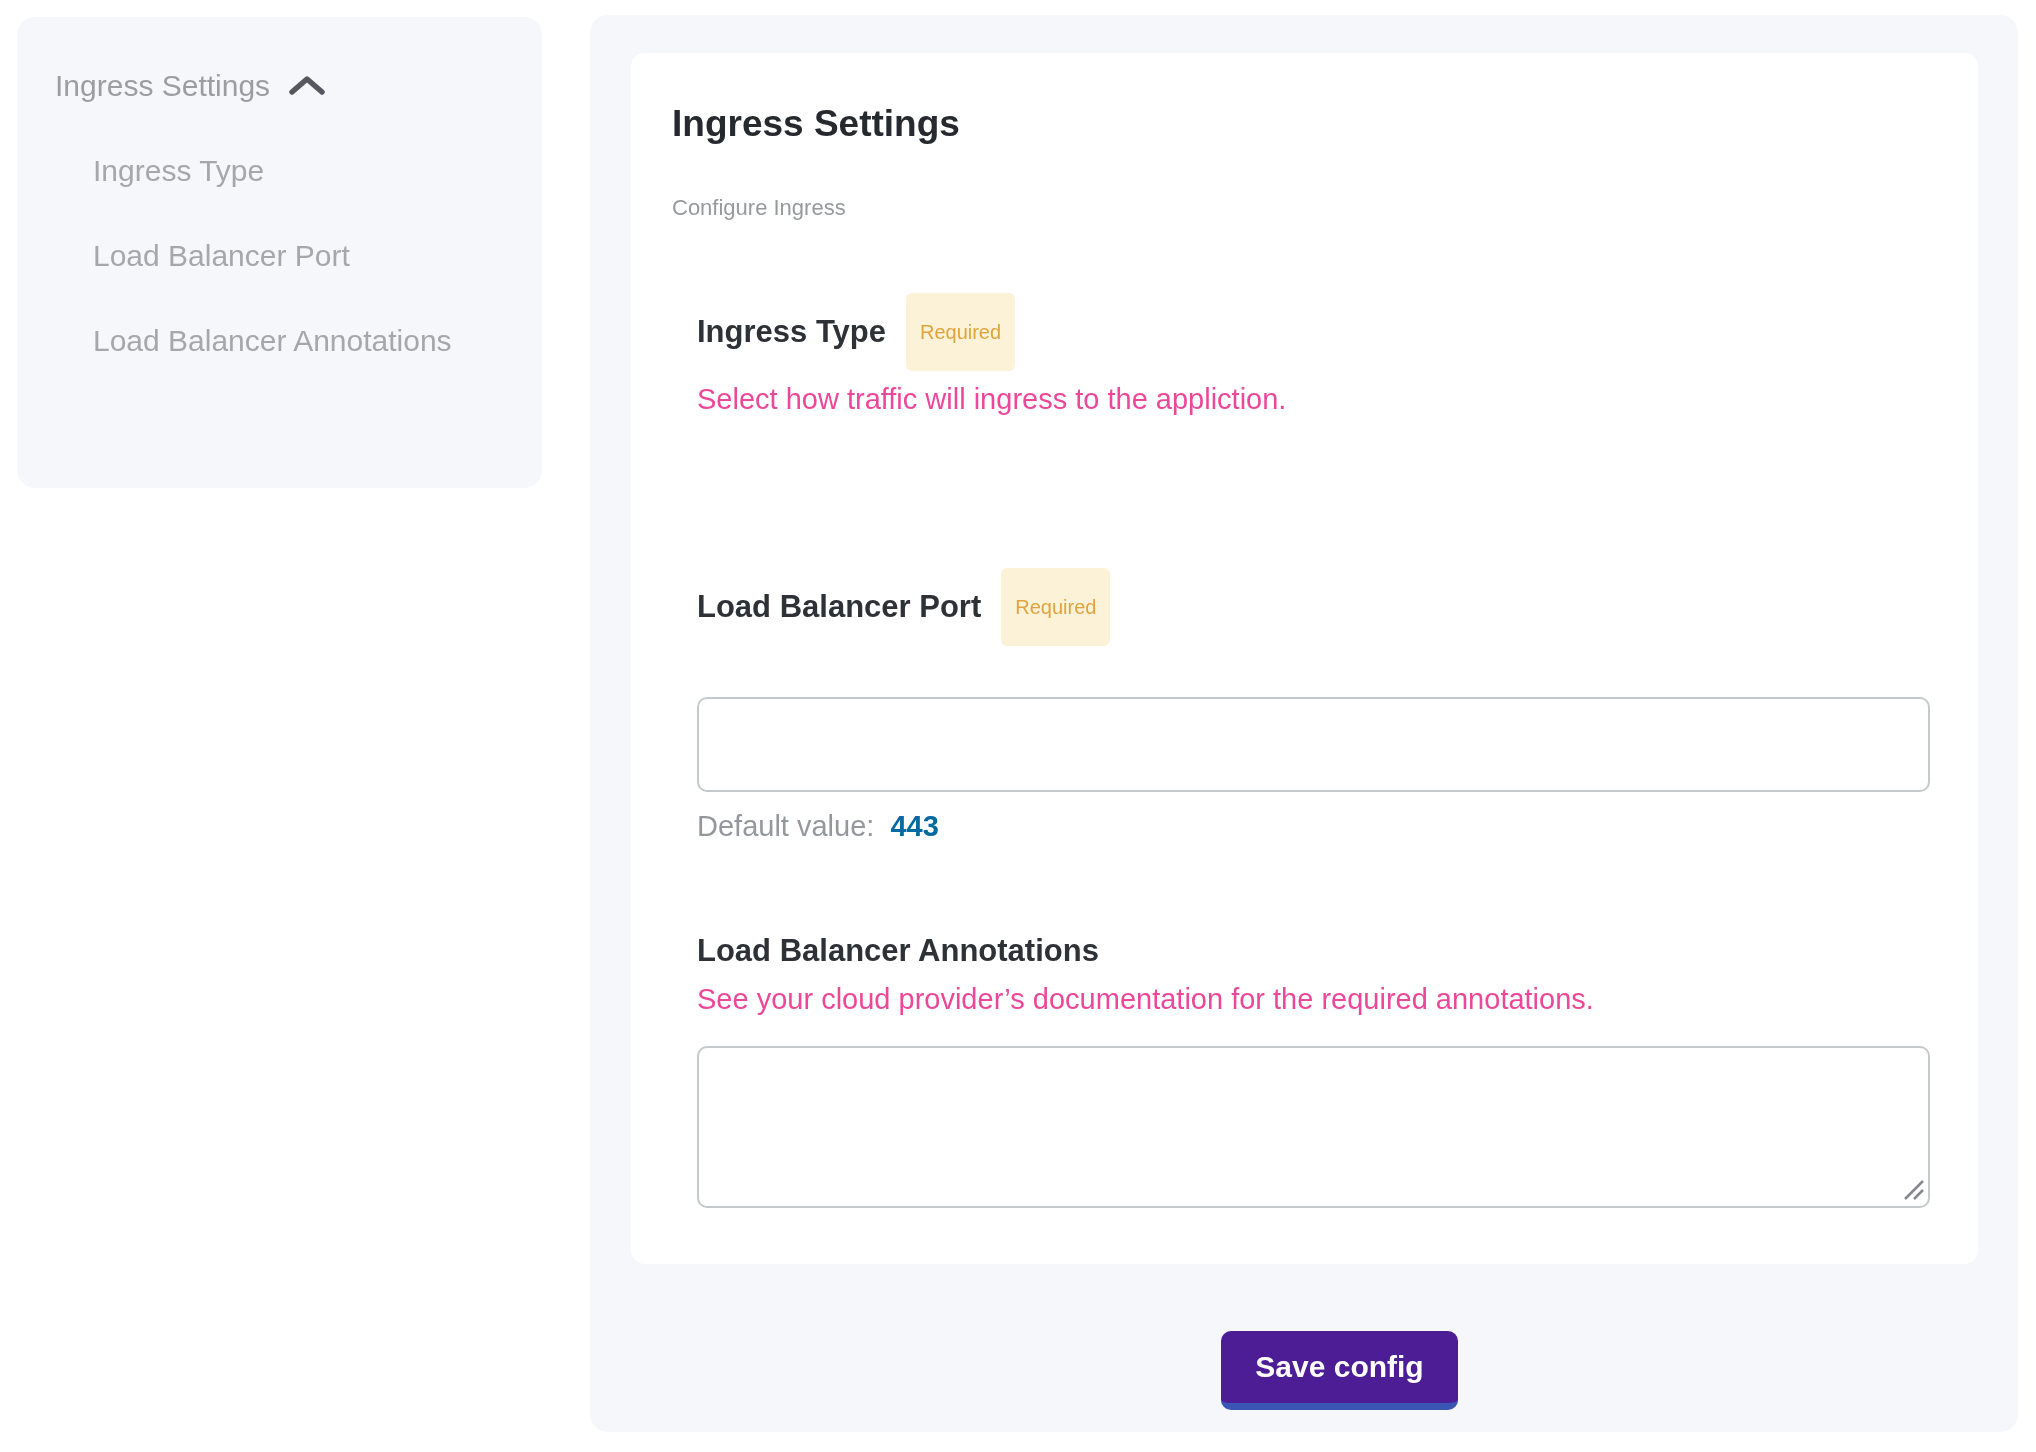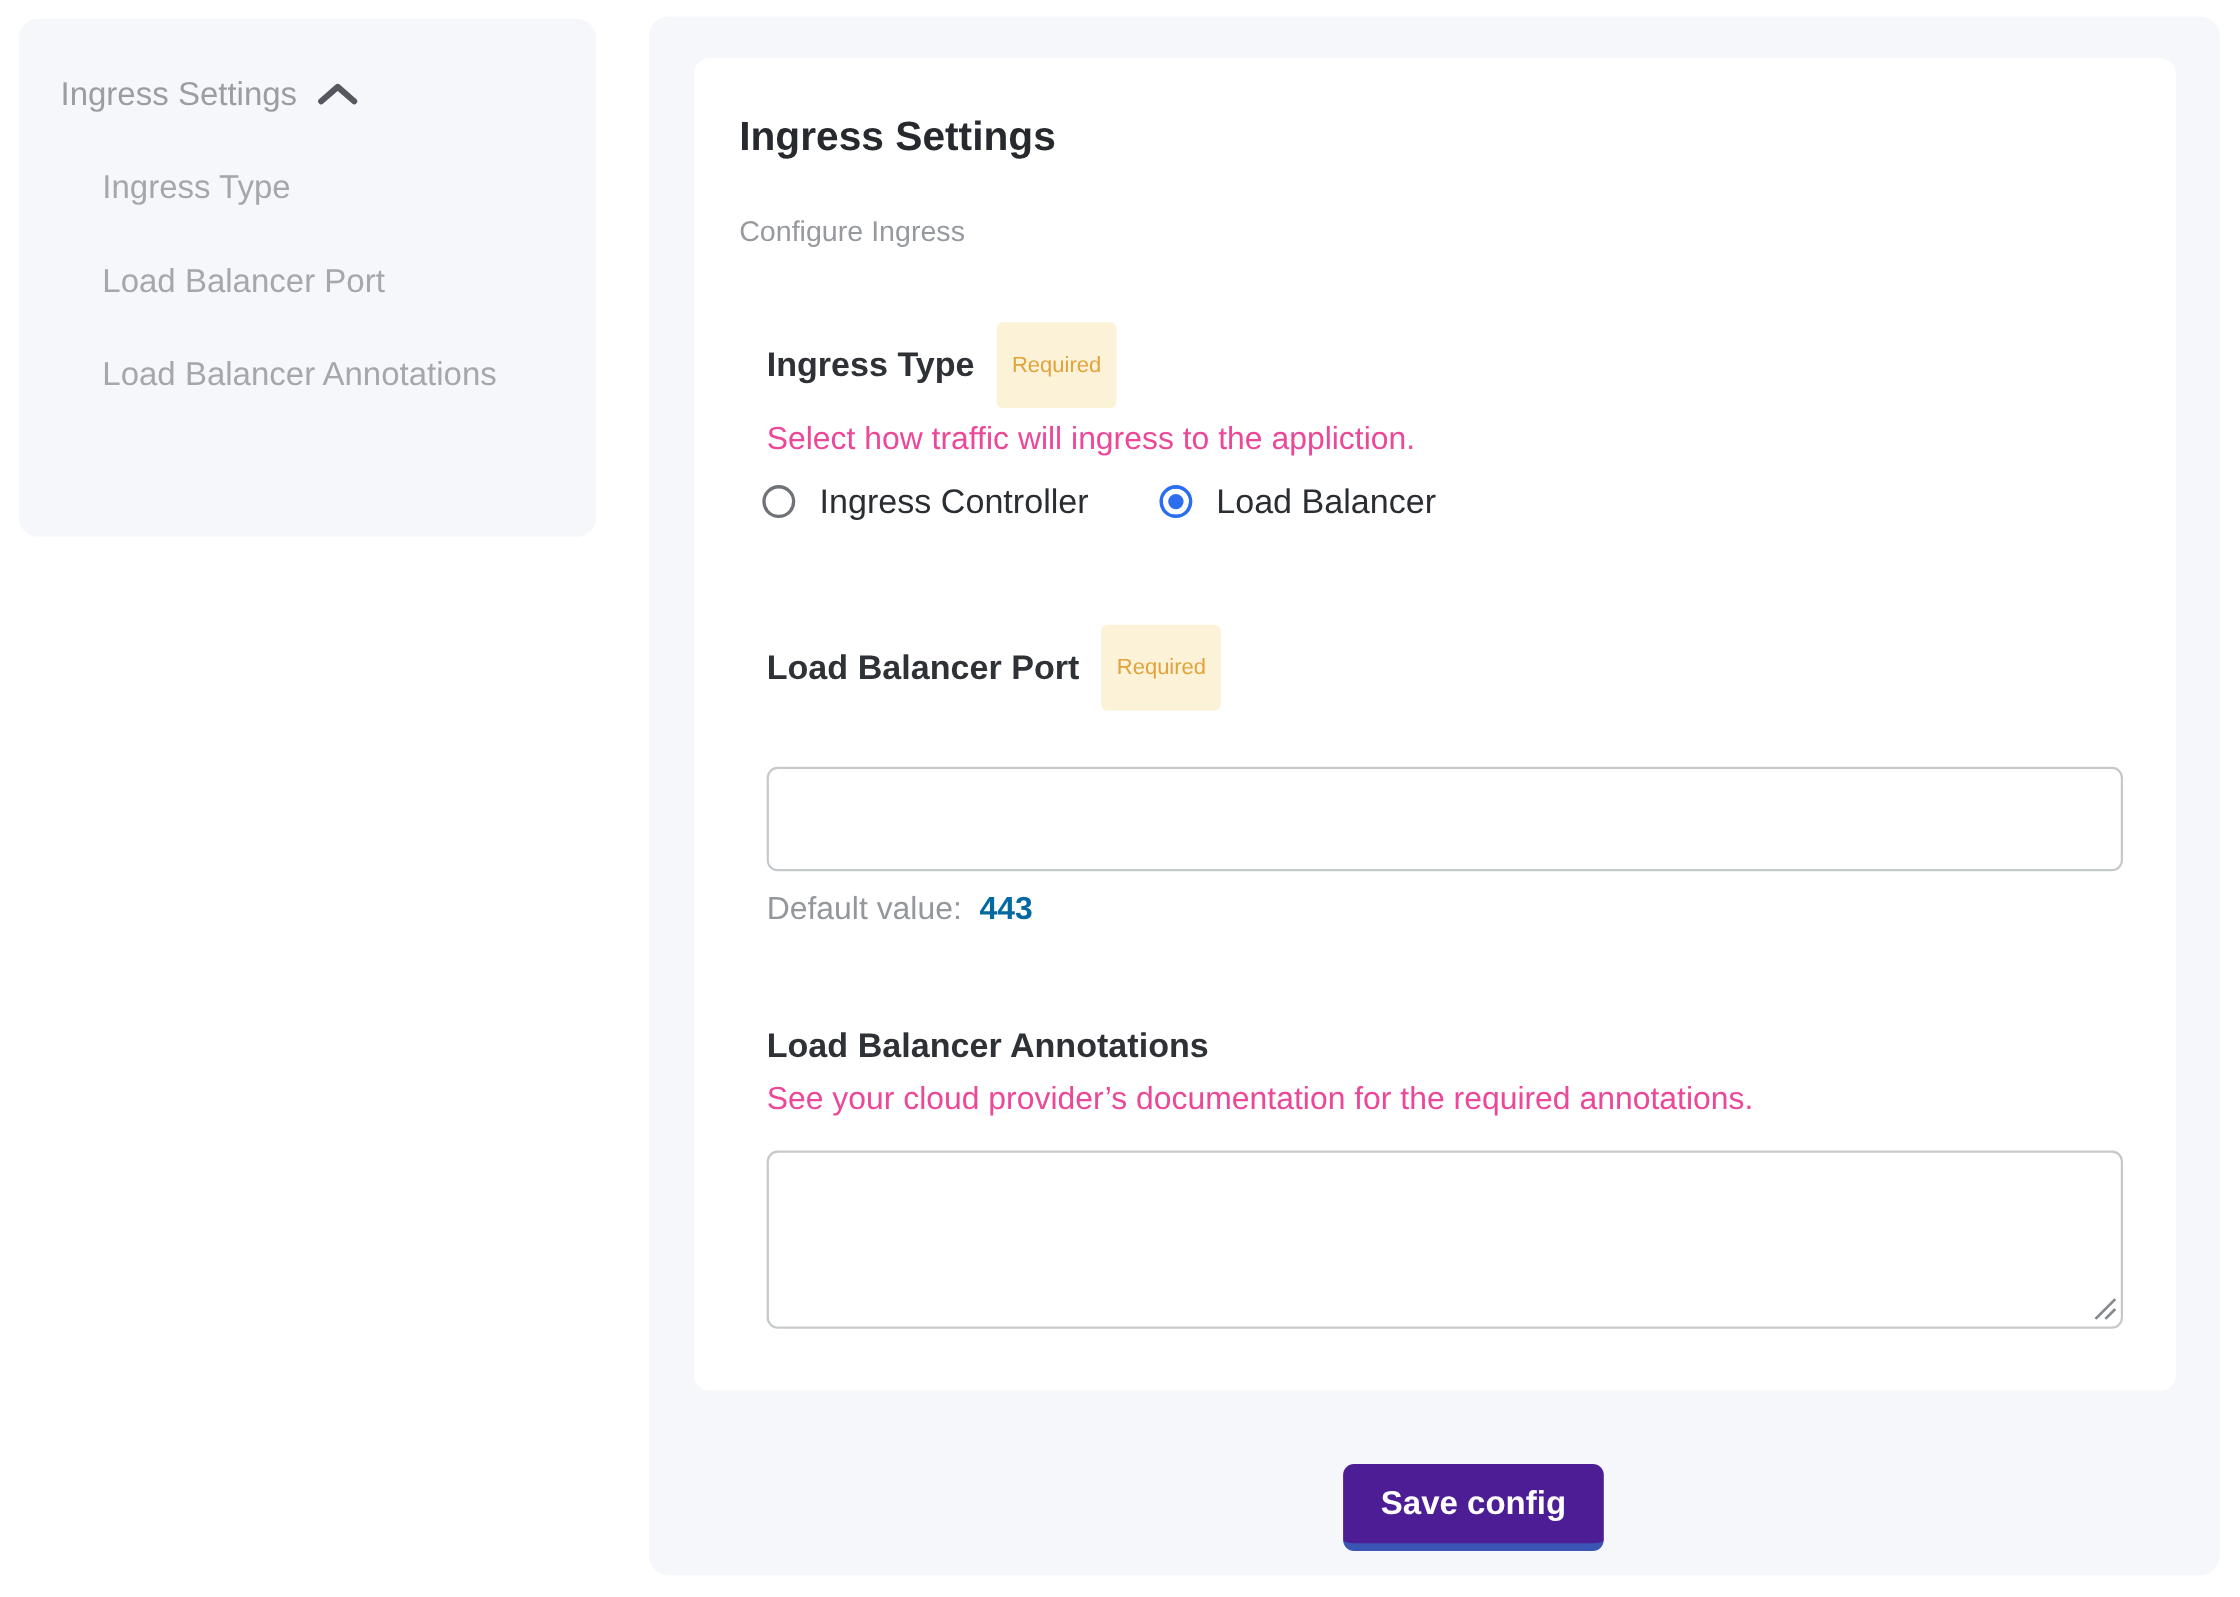--- a/index.html
+++ b/index.html
@@ -18,21 +18,21 @@
 
   
   .main { position:absolute; left:590px; top:15px; width:1428px; height:1417px;
           background:#f6f7fa; border-radius:18px; }
   .card { position:absolute; left:41px; top:38px; width:1347px; height:1211px;
           background:#ffffff; border-radius:14px; }
 
   .card-title { position:absolute; left:41px; top:50px;
                 font-size:37px; font-weight:700; color:#26292e; }
   .card-subtitle { position:absolute; left:41px; top:142px;
-                   font-size:26px; color:#96999d; }
+                   font-size:22px; color:#96999d; }
 
   .section { position:absolute; left:66px; }
   .sec-ingress-type { top:240px; }
   .sec-lb-port { top:515px; }
   .sec-lb-annotations { top:878px; }
   .section-heading { display:flex; align-items:center; gap:20px;
                      font-size:31px; font-weight:600; color:#2e3237; line-height:40px; }
   .badge { font-size:20px; font-weight:400; color:#e1a33c; background:#fcf2d7;
            border-radius:6px; padding:19px 14px; }
   .section-desc { margin-top:8px; font-size:29px; color:#ec4899; line-height:40px; }
@@ -95,30 +95,20 @@
     <div class="card-subtitle">Configure Ingress</div>
 
     <div class="section sec-ingress-type">
       <div class="section-heading">
         <span>Ingress Type</span>
         <span class="badge">Required</span>
       </div>
       <div class="section-desc">Select how traffic will ingress to the appliction.</div>
     </div>
 
-    <div class="radio-row">
-      <div class="radio-option">
-        <span class="radio-circle unchecked"></span>
-        <span class="radio-label">Ingress Controller</span>
-      </div>
-      <div class="radio-option">
-        <span class="radio-circle checked"></span>
-        <span class="radio-label">Load Balancer</span>
-      </div>
-    </div>
 
     <div class="section sec-lb-port">
       <div class="section-heading">
         <span>Load Balancer Port</span>
         <span class="badge">Required</span>
       </div>
     </div>
 
     <input class="text-input" type="text" value="" style="">
 

